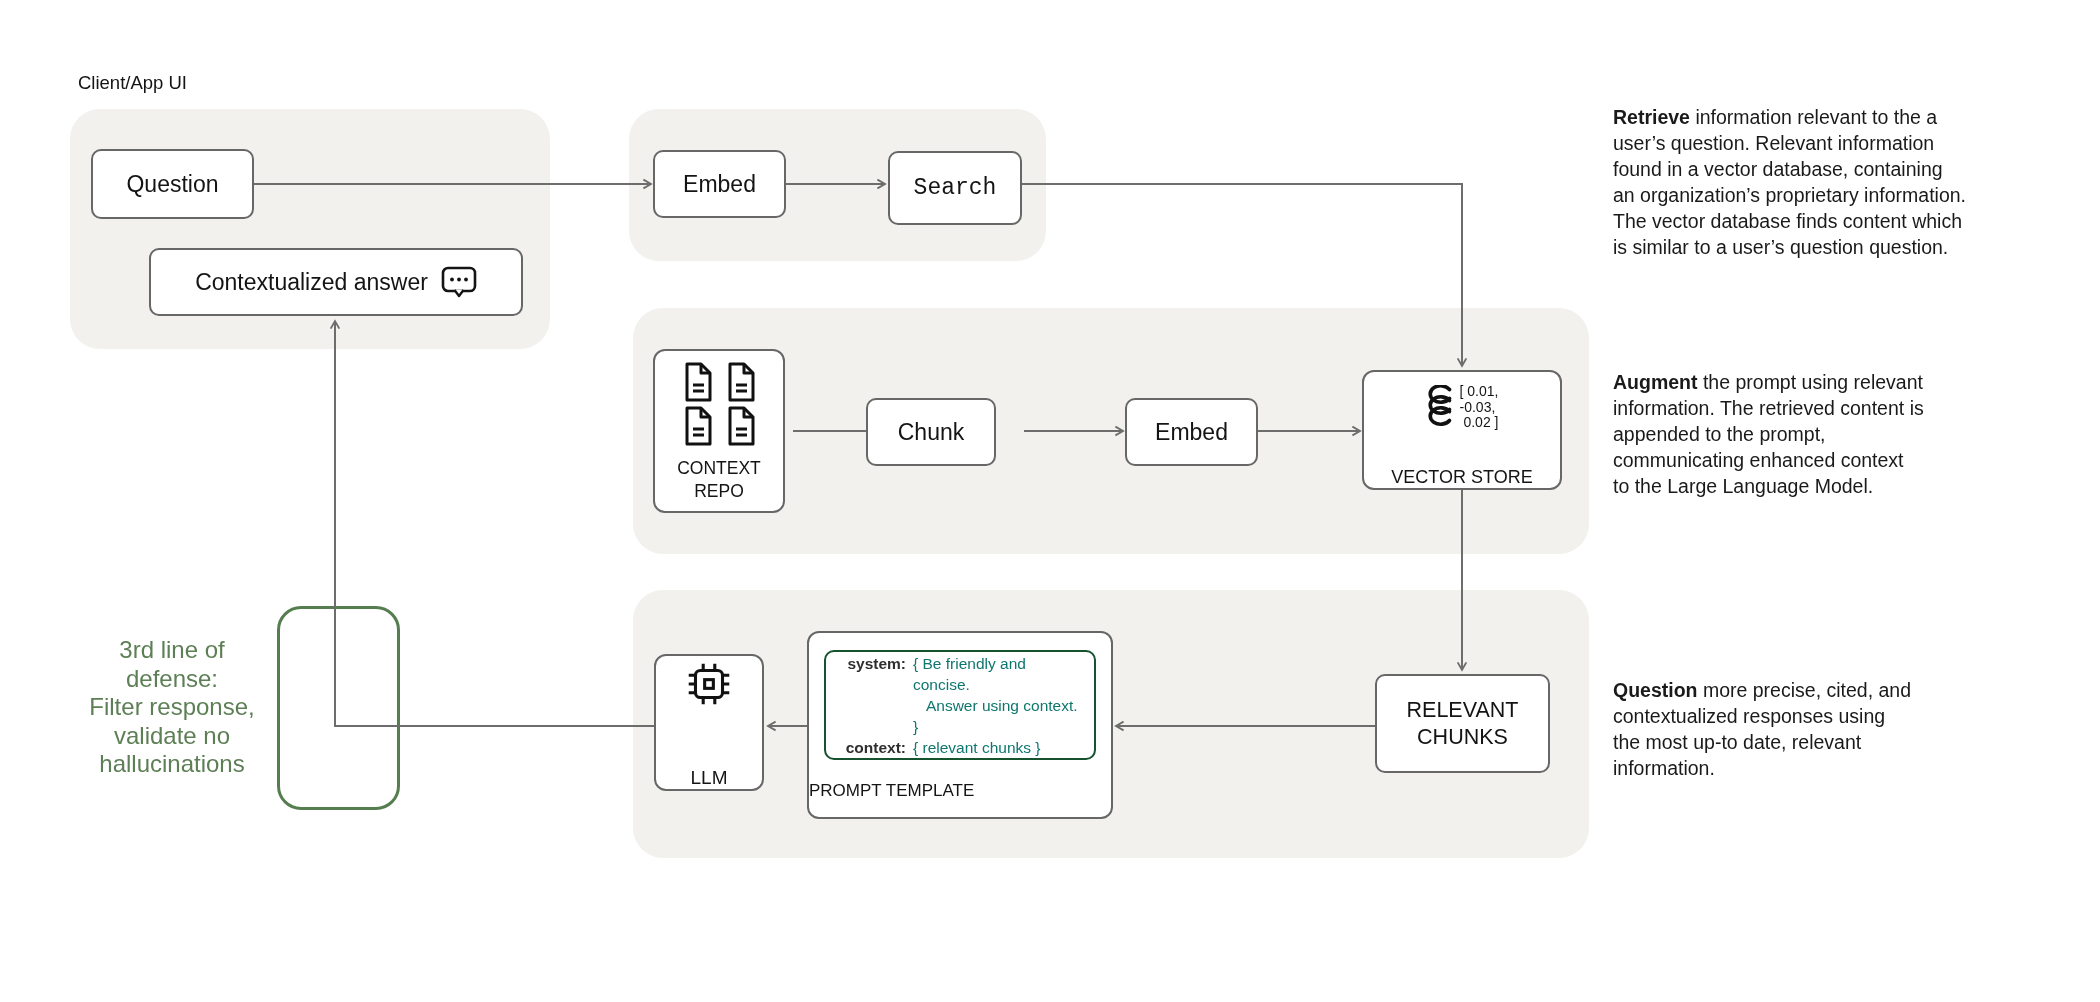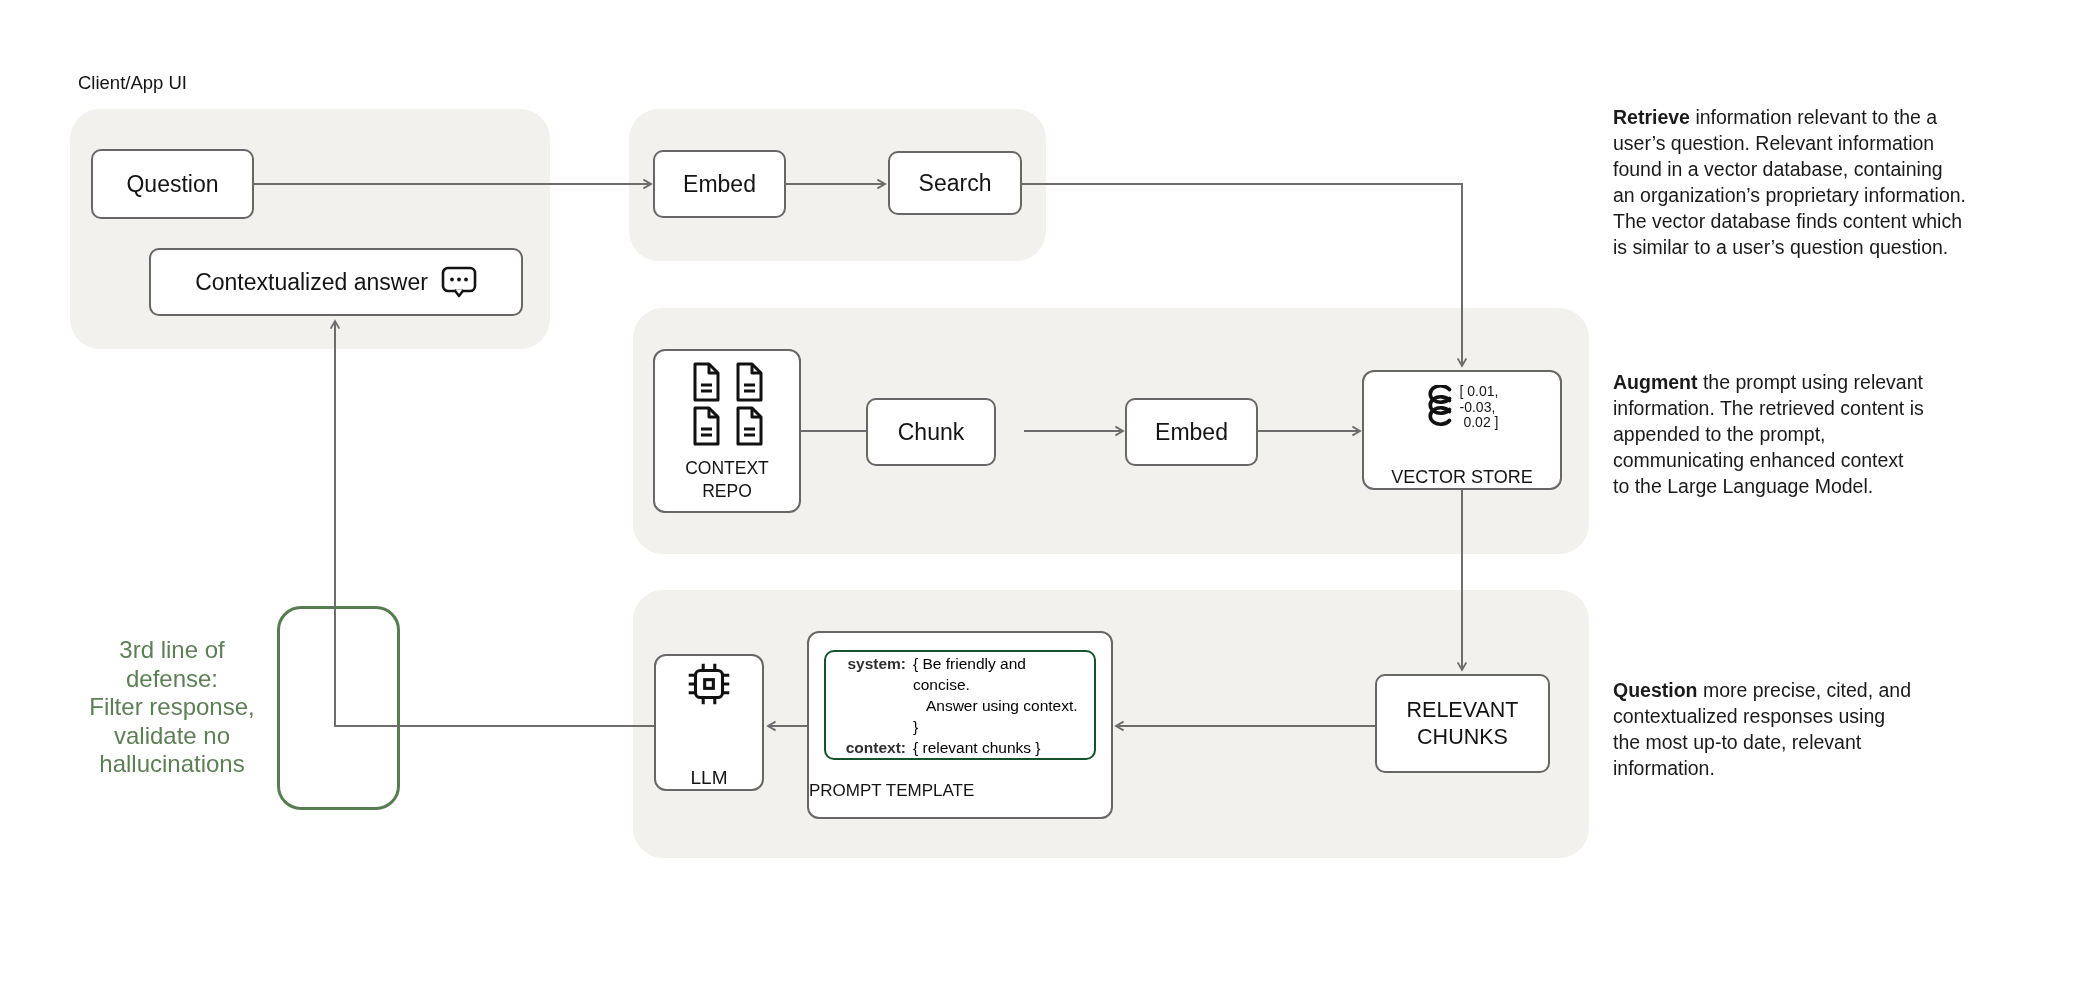--- a/index.html
+++ b/index.html
@@ -19,22 +19,22 @@
   #connector-layer{position:absolute; left:0; top:0; z-index:2;}
 
   .node{
     position:absolute; background:#ffffff; border:2px solid #676767; border-radius:10px;
     display:flex; align-items:center; justify-content:center;
     font-size:23px; color:#141414; z-index:3; box-sizing:border-box;
   }
   #question       {left:91px;  top:149px; width:163px; height:70px;}
   #answer         {left:149px; top:248px; width:374px; height:68px; gap:13px;}
   #embed-top      {left:653px; top:150px; width:133px; height:68px;}
-  #search         {left:888px; top:151px; width:134px; height:64px;}
-  #context-repo   {left:653px; top:349px; width:148px; height:164px; flex-direction:column; border-radius:12px;}
+  #search         {left:888px; top:151px; width:134px; height:74px;font-family:Liberation Mono, monospace;}
+  #context-repo   {left:653px; top:349px; width:132px; height:164px; flex-direction:column; border-radius:12px;}
   #chunk          {left:866px; top:398px; width:130px; height:68px;}
   #embed-mid      {left:1125px;top:398px; width:133px; height:68px;}
   #vector-store   {left:1362px;top:370px; width:200px; height:120px; flex-direction:column; border-radius:12px; justify-content:space-between; padding-top:12px;}
   #relevant-chunks{left:1375px;top:674px; width:175px; height:99px; font-size:21.5px; line-height:27px; text-align:center; white-space:pre-line;}
   #llm            {left:654px; top:654px; width:110px; height:137px; flex-direction:column; border-radius:12px;gap:44px;}
   #prompt-template{left:807px; top:631px; width:306px; height:188px; border-radius:12px;}
 
   .doc-grid{display:grid; grid-template-columns:repeat(2,36px); gap:2px 7px; margin-top:2px;}
   .caps-label{font-size:17.5px; line-height:23px; text-align:center; white-space:pre-line; margin-top:10px;}
 
@@ -45,21 +45,21 @@
   #llm-label{font-size:19px; margin-top:11px;}
 
   #prompt-inner{
     position:absolute; left:15px; top:17px; width:272px; height:110px;
     border:2px solid #14532d; border-radius:10px; box-sizing:border-box;
     display:grid; grid-template-columns:78px 1fr; column-gap:7px;
     align-content:center; padding:6px 8px 6px 2px;
     font-size:15.5px; line-height:21px;
   }
   .prompt-label{font-weight:bold; text-align:right; color:#2f2f2f;}
-  .prompt-value{color:#000000; white-space:pre-wrap;}
+  .prompt-value{color:#0f766e; white-space:pre-wrap;}
   #prompt-title{position:absolute; left:0; bottom:16px; width:100%; text-align:left; font-size:17px;}
 
   #guardrail-box{
     position:absolute; left:277px; top:606px; width:123px; height:204px;
     border:3px solid #567d50; border-radius:24px; background:transparent; z-index:1; box-sizing:border-box;
   }
   #guardrail-note{
     position:absolute; left:52px; top:636px; width:240px; z-index:3;
     font-size:24px; line-height:28.5px; text-align:center; color:#5d7f55; white-space:pre-line;
   }

